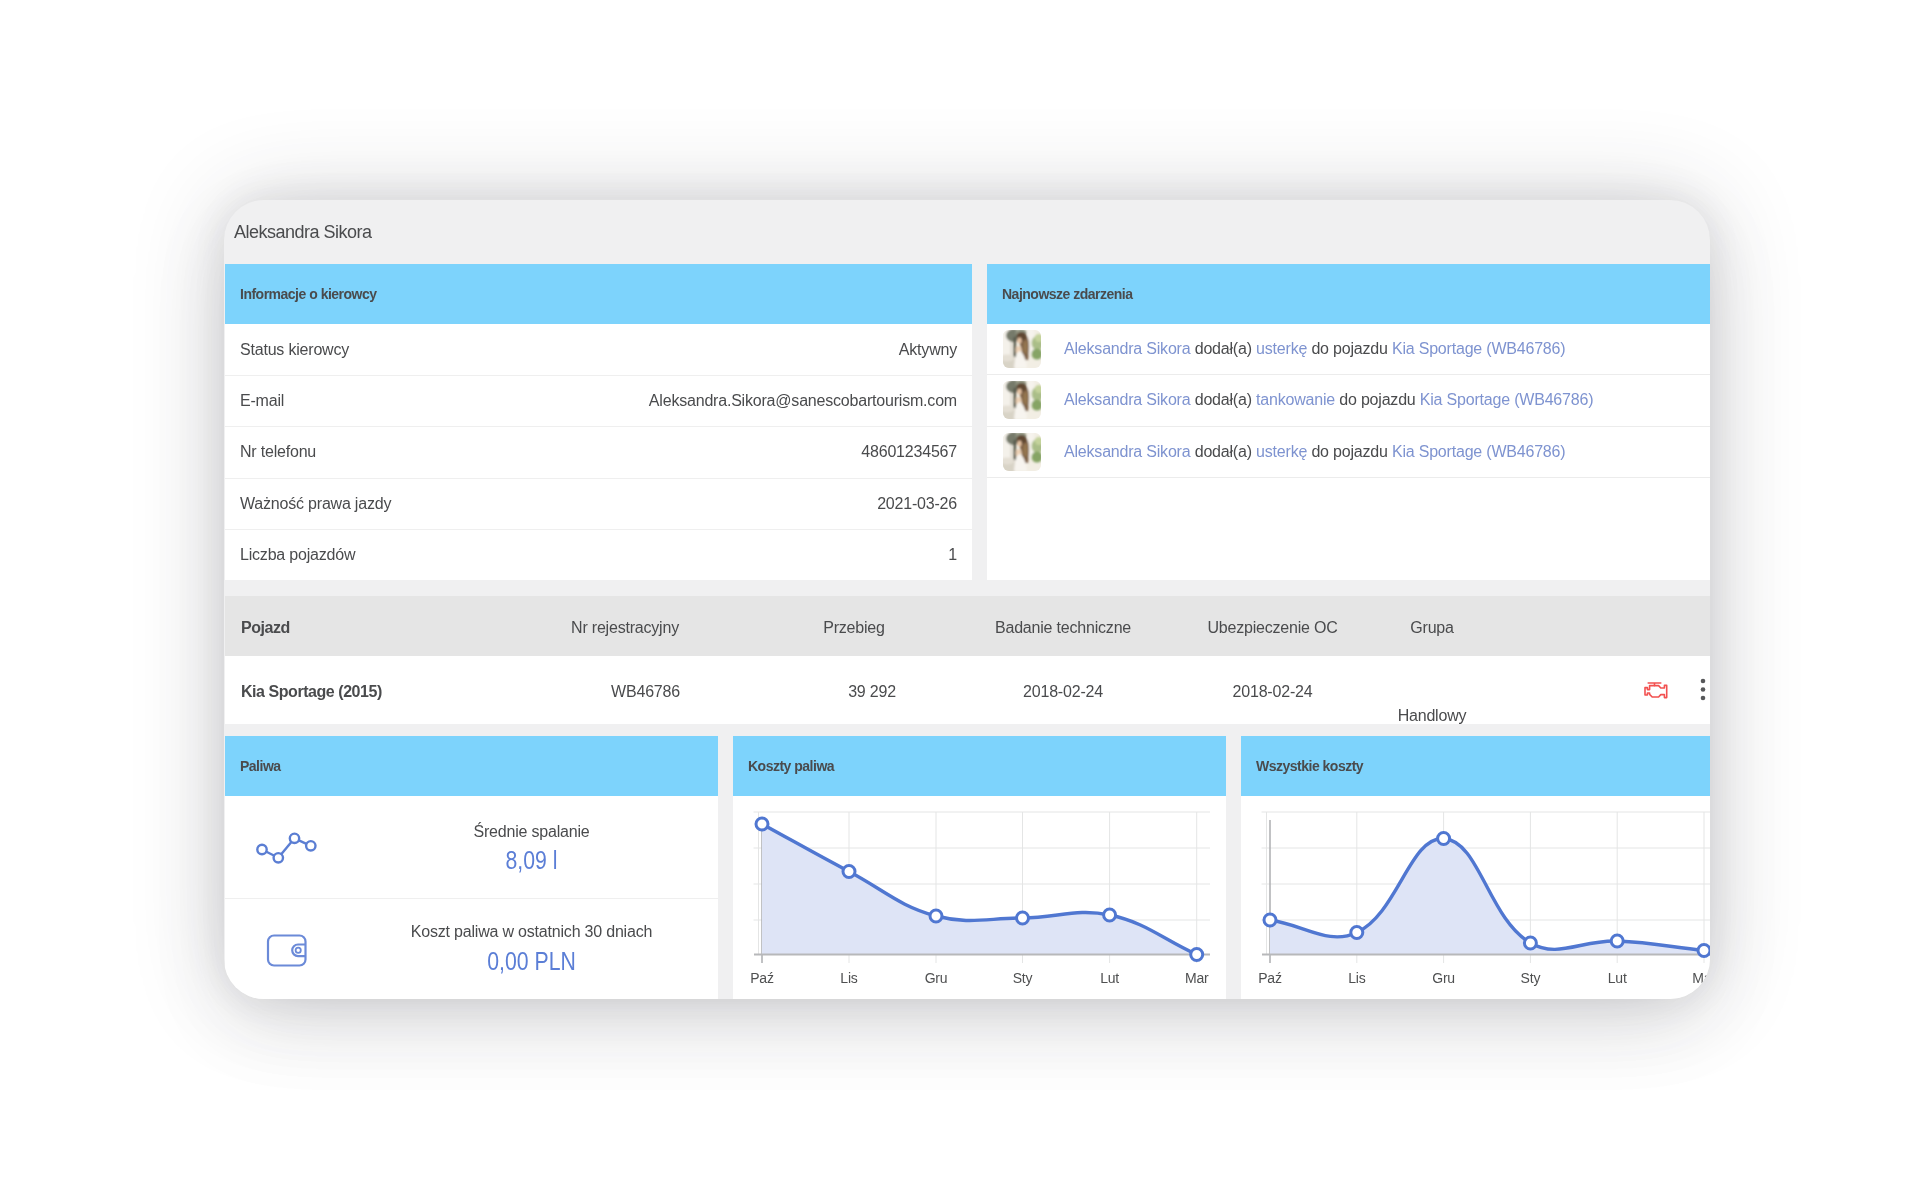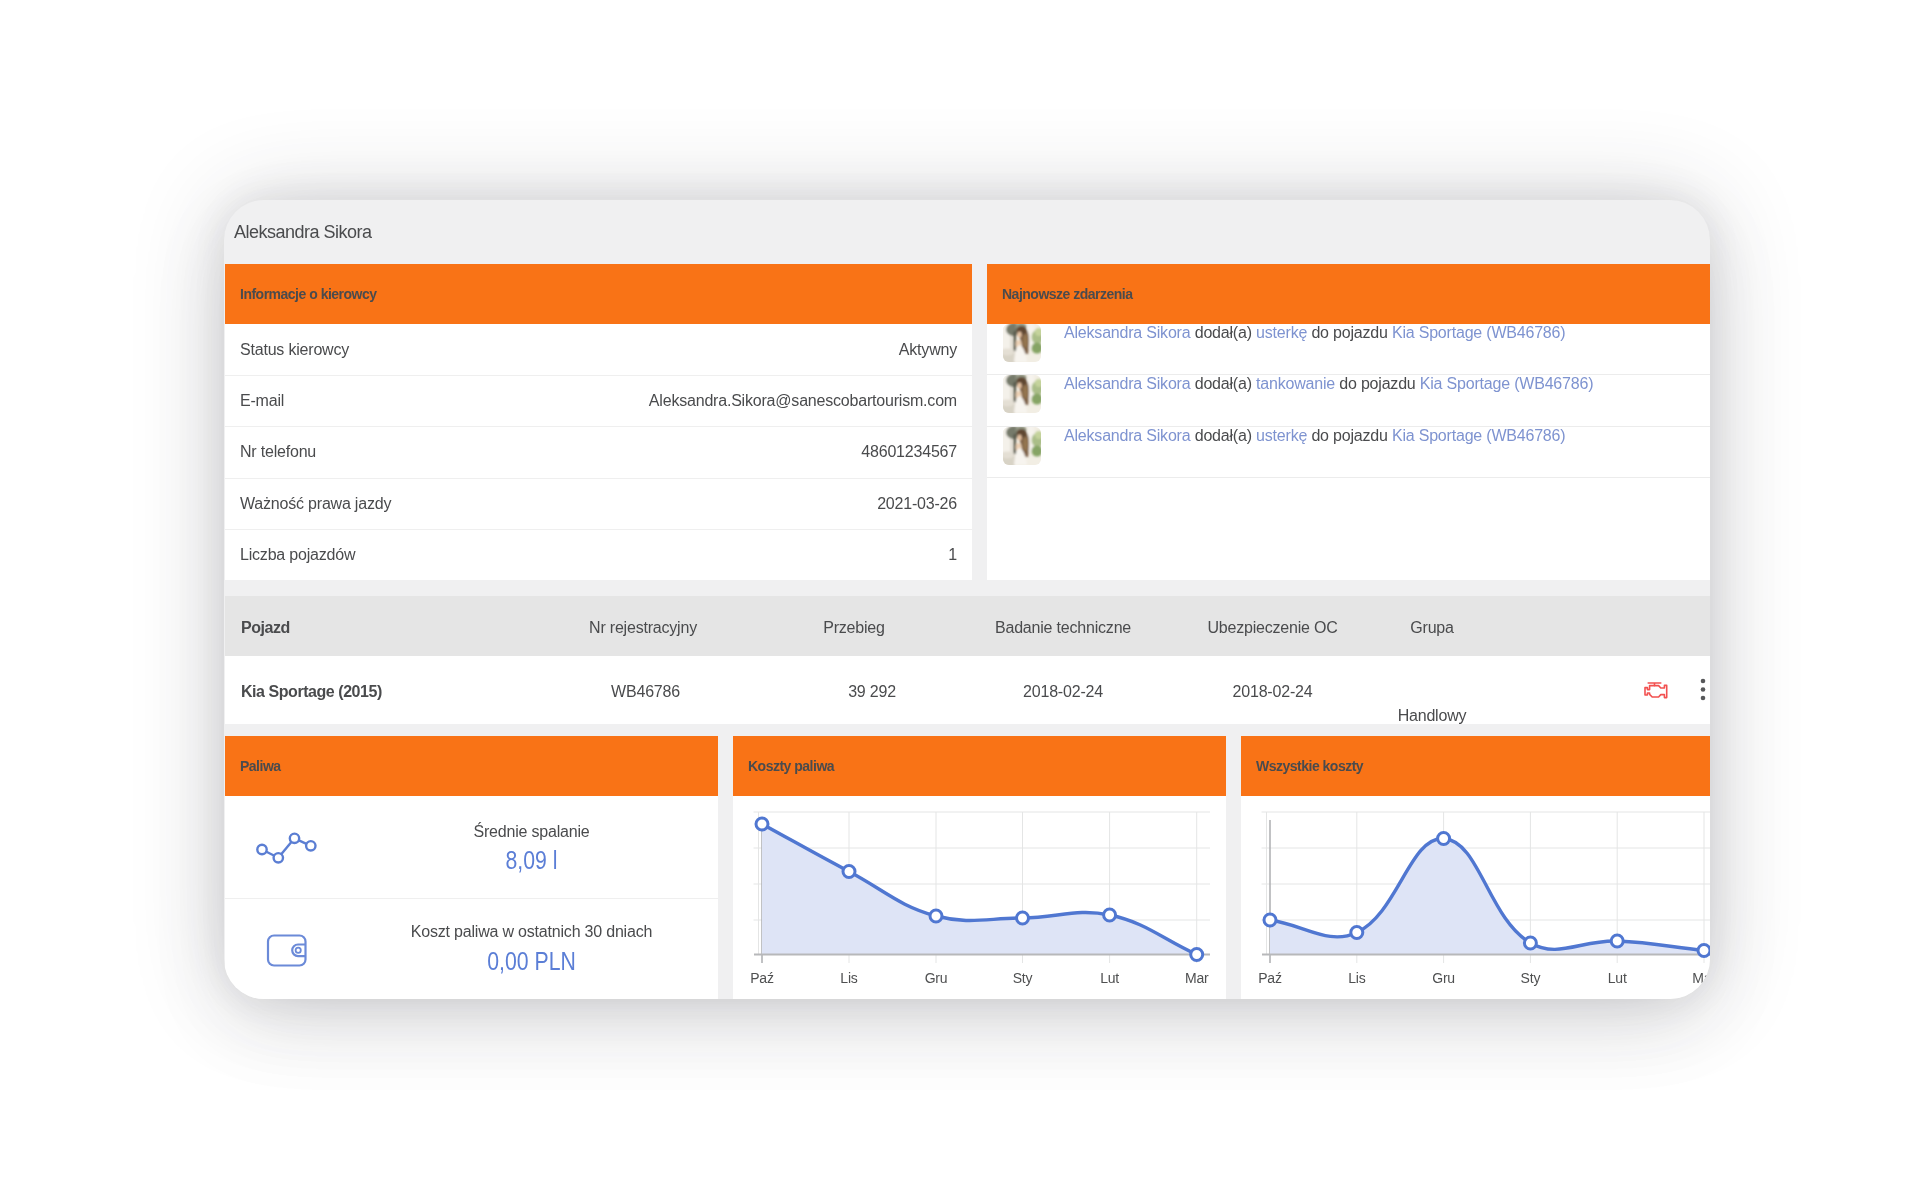--- a/index.html
+++ b/index.html
@@ -5,28 +5,28 @@
 * { margin:0; padding:0; box-sizing:border-box; }
 html,body { width:1920px; height:1200px; background:#fff; overflow:hidden;
   font-family:"Liberation Sans", sans-serif; }
 #card {
   position:absolute; left:224px; top:200px; width:1486px; height:799px;
   background:#f0f0f1; border-radius:40px; overflow:hidden;
   box-shadow:0 0 95px rgba(40,44,52,0.19), 0 0 35px rgba(40,44,52,0.07), 0 26px 80px rgba(40,44,52,0.09);
 }
 .abs { position:absolute; }
 .panel { position:absolute; background:#fff; }
-.phead { height:60px; background:#f97316; font-weight:bold; font-size:14px;
+.phead { height:60px; background:#7dd3fc; font-weight:bold; font-size:14px;
   color:#4a4b4d; line-height:60px; padding-left:15px; letter-spacing:-0.5px; }
 .lbl { font-size:16px; color:#4a4b4d; letter-spacing:-0.2px; }
 .bold { font-weight:bold; letter-spacing:-0.45px; }
 .blue { color:#7e93d0; }
 .row5 { height:51.2px; display:flex; align-items:center; justify-content:space-between;
   padding:0 15px; border-top:1px solid #efefef; }
-.erow { height:51.33px; display:flex; align-items:flex-start; border-bottom:1px solid #ececec; padding-left:16px; }
+.erow { height:51.33px; display:flex; align-items:center; border-bottom:1px solid #ececec; padding-left:16px; }
 .av { width:38px; height:38px; display:block; flex:none; }
 .av svg { display:block; }
 .etext { margin-left:23px; white-space:nowrap; }
 .ctr { position:absolute; transform:translateX(-50%); white-space:nowrap; }
 </style>
 </head>
 <body>
 <div id="card">
   <div class="abs lbl" style="left:10px; top:22px; font-size:18px; letter-spacing:-0.5px;">Aleksandra Sikora</div>
 
@@ -140,21 +140,21 @@
 </g>
           </svg>
         </span>
         <span class="lbl etext"><a class="blue">Aleksandra Sikora</a> dodał(a) <a class="blue">usterkę</a> do pojazdu <a class="blue">Kia Sportage (WB46786)</a></span>
       </div>
   </div>
 
   <div class="panel" style="left:1px; top:396px; width:1485px; height:128px;">
     <div style="height:60px; background:#e5e5e5; position:relative;">
       <span class="lbl bold abs" style="left:16px; top:23px;">Pojazd</span>
-      <span class="lbl ctr" style="left:418px; top:23px;">Nr rejestracyjny</span>
+      <span class="lbl ctr" style="left:400px; top:23px;">Nr rejestracyjny</span>
       <span class="lbl ctr" style="left:629px; top:23px;">Przebieg</span>
       <span class="lbl ctr" style="left:838px; top:23px;">Badanie techniczne</span>
       <span class="lbl ctr" style="left:1047.5px; top:23px;">Ubezpieczenie OC</span>
       <span class="lbl ctr" style="left:1207px; top:23px;">Grupa</span>
     </div>
     <div style="height:68px; position:relative;">
       <span class="lbl bold abs" style="left:16px; top:27px;">Kia Sportage (2015)</span>
       <span class="lbl ctr" style="left:420.5px; top:27px;">WB46786</span>
       <span class="lbl ctr" style="left:647px; top:27px;">39 292</span>
       <span class="lbl ctr" style="left:838px; top:27px;">2018-02-24</span>

